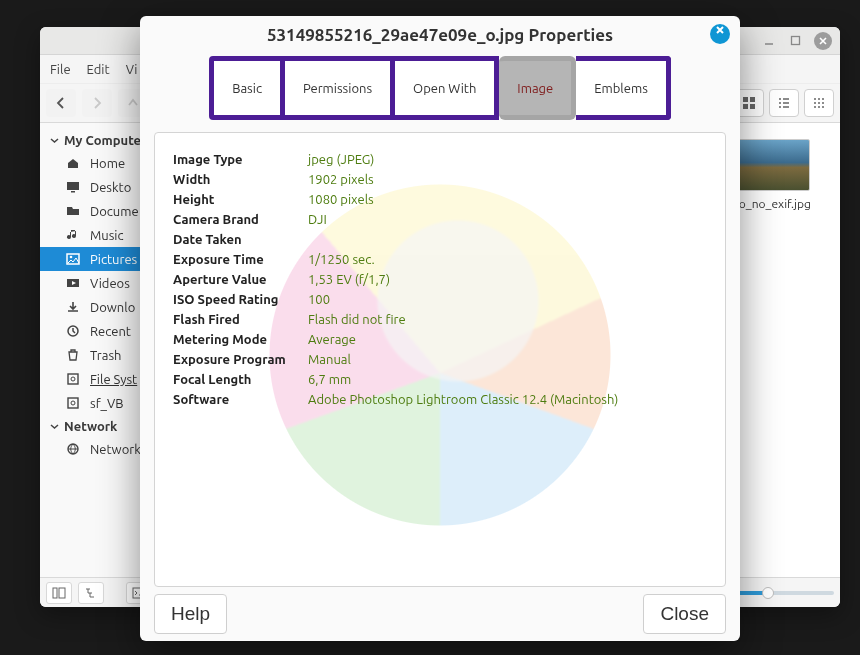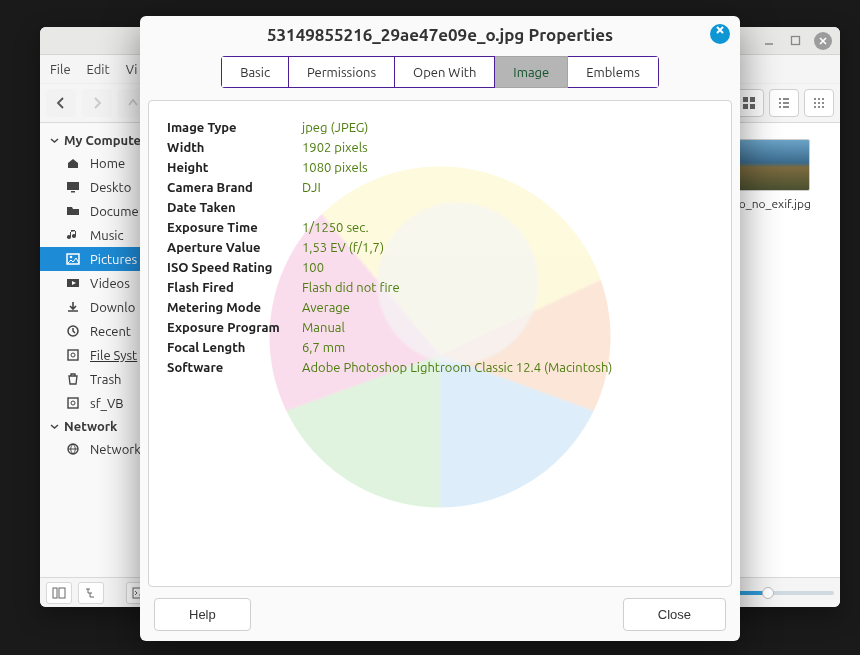--- a/index.html
+++ b/index.html
@@ -229,36 +229,37 @@
     display: flex;
     justify-content: center;
     padding: 4px 0 12px 0;
   }
   .tabbar {
     display: inline-flex;
     border-radius: 4px;
     overflow: hidden;
   }
   .tab {
-    padding: 8px 18px;
-    border: 1px solid #4c1d95;
+    padding: 20px 18px;
+    border: 5px solid #4c1d95;
     background: #fff;
     color: #333;
     font-size: 13px;
     cursor: pointer;
   }
   .tab + .tab { border-left: none; }
   .tab.active {
     background: #b5b5b5;
-    color: #14532d;
+    color: #7f1d1d;
     border-color: #a5a5a5;
+    border-radius: 6px;
   }
   .dlg-content-wrap {
     flex: 1;
-    padding: 0 8px;
+    padding: 0 14px;
     overflow: hidden;
   }
   .dlg-content {
     height: 100%;
     border: 1px solid #d4d4d4;
     border-radius: 4px;
     background: #fff;
     overflow: hidden;
     position: relative;
   }
@@ -298,25 +299,25 @@
   .prop-val { color: #4d7c0f; }
 
   .dlg-footer {
     height: 54px;
     display: flex;
     align-items: center;
     justify-content: space-between;
     padding: 0 14px;
   }
   .dlg-btn {
-    padding: 8px 34px;
+    padding: 8px 16px;
     border: 1px solid #cfcfcf;
     background: #ffffff;
     border-radius: 4px;
-    font-size: 13px;
+    font-size: 19px;
     color: #333;
     cursor: pointer;
   }
 
   svg { display: block; }
 </style>
 </head>
 <body>
 
 <div class="fm-window">
@@ -463,36 +464,36 @@
           </div>
           <div class="sb-item">
             <span class="ic">
               <svg width="14" height="14" viewBox="0 0 14 14">
                 <circle cx="7" cy="7" r="5" fill="none" stroke="#444" stroke-width="1.5"></circle>
                 <path d="M7 4v3l2 2" stroke="#444" fill="none" stroke-width="1.5"></path>
               </svg>
             </span>
             <span class="lbl">Recent</span>
           </div>
+          <div class="sb-item">
+            <span class="ic">
+              <svg width="14" height="14" viewBox="0 0 14 14">
+                <path d="M3 4h8l-1 8H4zM5 2h4v2H5z" fill="none" stroke="#444" stroke-width="1.3"></path>
+              </svg>
+            </span>
+            <span class="lbl">Trash</span>
+          </div>
           <div class="sb-item underline">
             <span class="ic">
               <svg width="14" height="14" viewBox="0 0 14 14">
                 <rect x="2" y="2" width="10" height="10" fill="none" stroke="#444" stroke-width="1.4"></rect>
                 <circle cx="7" cy="7" r="2" fill="none" stroke="#444"></circle>
               </svg>
             </span>
             <span class="lbl">File Syst</span>
-          </div>
-          <div class="sb-item">
-            <span class="ic">
-              <svg width="14" height="14" viewBox="0 0 14 14">
-                <path d="M3 4h8l-1 8H4zM5 2h4v2H5z" fill="none" stroke="#444" stroke-width="1.3"></path>
-              </svg>
-            </span>
-            <span class="lbl">Trash</span>
           </div>
         </div>
 
       <div id="sb-dev">
           <div class="sb-item">
             <span class="ic">
               <svg width="14" height="14" viewBox="0 0 14 14">
                 <rect x="2" y="2" width="10" height="10" fill="none" stroke="#444" stroke-width="1.4"></rect>
                 <circle cx="7" cy="7" r="2" fill="none" stroke="#444"></circle>
               </svg>

